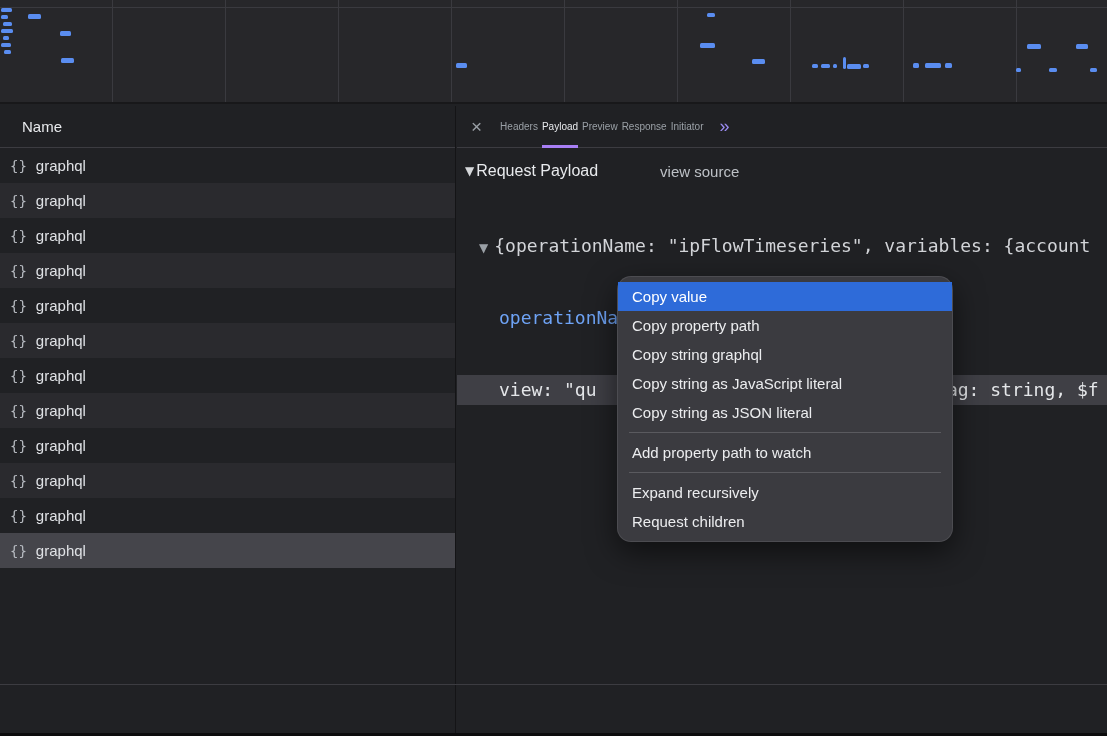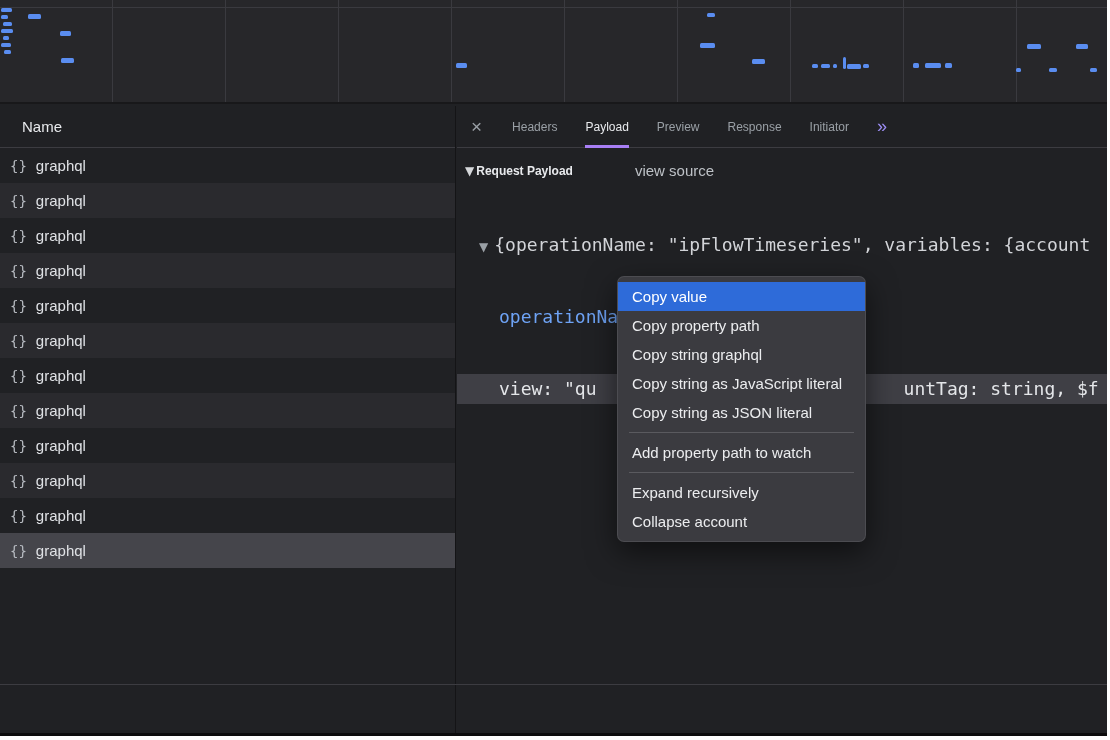--- a/index.html
+++ b/index.html
@@ -24,49 +24,49 @@
   .name-header{height:42px;line-height:42px;padding-left:22px;font-size:15px;color:var(--text);border-bottom:1px solid var(--panelLine)}
   .net-row{height:35px;display:flex;align-items:center;padding-left:10px;gap:9px;font-size:15px;color:#dfe1e5;cursor:default}
   .net-row:nth-child(even){background:var(--rowAlt)}
   .net-row.selected{background:var(--rowSelected)}
   .req-icon{font-family:"DejaVu Sans Mono",monospace;font-size:14px;color:#b6bac0}
 
   
   .right-panel{position:absolute;top:106px;left:457px;right:0;bottom:52px;background:var(--bg);overflow:hidden}
   .tab-bar{height:42px;border-bottom:1px solid var(--panelLine);display:flex;align-items:center;padding:0 8px 0 14px}
   .close{color:var(--muted);font-size:19px;margin-right:16px;cursor:pointer}
-  .tab{margin:0 14px;font-size:12px;color:var(--muted);height:42px;line-height:42px;cursor:pointer}
+  .tab{margin:0 2px;font-size:10px;color:var(--muted);height:42px;line-height:42px;cursor:pointer}
   .tab.selected{color:var(--text);box-shadow:inset 0 -3px 0 var(--accent)}
   .overflow{margin-left:14px;color:#9b8cf2;font-size:18px;letter-spacing:-1px;cursor:pointer}
 
   .section-header{margin:14px 0 0 8px;display:flex;align-items:center}
   .tri-bold{color:#d5d7da;font-size:12px;margin-right:2px;font-family:"DejaVu Sans",sans-serif}
-  .section-title{font-weight:700;font-size:12px;color:var(--text)}
+  .section-title{font-weight:400;font-size:16px;color:var(--text)}
   .view-source{margin-left:62px;font-size:15px;color:#bdc1c6;cursor:pointer}
 
   .tree{margin-top:9px;font-family:"DejaVu Sans Mono",monospace;font-size:18px;white-space:pre;color:#d2d4d8}
   .tree-line{height:30px;line-height:30px;overflow:hidden}
   .line-root{padding-left:22px}
   .line-prop{padding-left:42px}
   .line-query{padding-left:42px;background:var(--treeSel)}
   .line-vars{padding-left:24px}
   .tri{color:var(--muted);font-size:12px;margin-right:6px;font-family:"DejaVu Sans",sans-serif}
   .k{color:var(--keyBlue)}
   .v-str{color:var(--stringOrange)}
   .sel-text{color:#e4e6e9}
   .dim-text{color:#d6d8db}
   .tail-query{margin-left:307px}
   .tail-vars{margin-left:293px}
 
   
   .footer-divider{position:absolute;left:0;right:0;top:684px;height:1px;background:var(--panelLine)}
 
   
-  .context-menu{position:absolute;left:617px;top:276px;width:249px;background:var(--menuBg);
-    border:1px solid rgba(255,255,255,.09);border-radius:7px;box-shadow:0 10px 30px rgba(0,0,0,.55);
+  .context-menu{position:absolute;left:617px;top:276px;width:336px;background:var(--menuBg);
+    border:1px solid rgba(255,255,255,.09);border-radius:14px;box-shadow:0 10px 30px rgba(0,0,0,.55);
     padding:5px 0;z-index:10;font-size:15px;color:var(--menuText)}
   .menu-item{height:29px;line-height:29px;padding:0 14px;white-space:nowrap;cursor:pointer}
   .menu-item.highlighted{background:var(--menuSel);color:#ffffff}
   .menu-sep{height:1px;background:var(--menuSep);margin:5px 11px}
 </style>
 </head>
 <body>
 
 <div class="app">
 
@@ -191,16 +191,16 @@
   <div class="context-menu">
     <div class="menu-item highlighted">Copy value</div>
     <div class="menu-item">Copy property path</div>
     <div class="menu-item">Copy string graphql</div>
     <div class="menu-item">Copy string as JavaScript literal</div>
     <div class="menu-item">Copy string as JSON literal</div>
     <div class="menu-sep"></div>
     <div class="menu-item">Add property path to watch</div>
     <div class="menu-sep"></div>
     <div class="menu-item">Expand recursively</div>
-    <div class="menu-item">Collapse account</div>
+    <div class="menu-item">Request children</div>
   </div>
 
 </div>
 
 </body></html>

